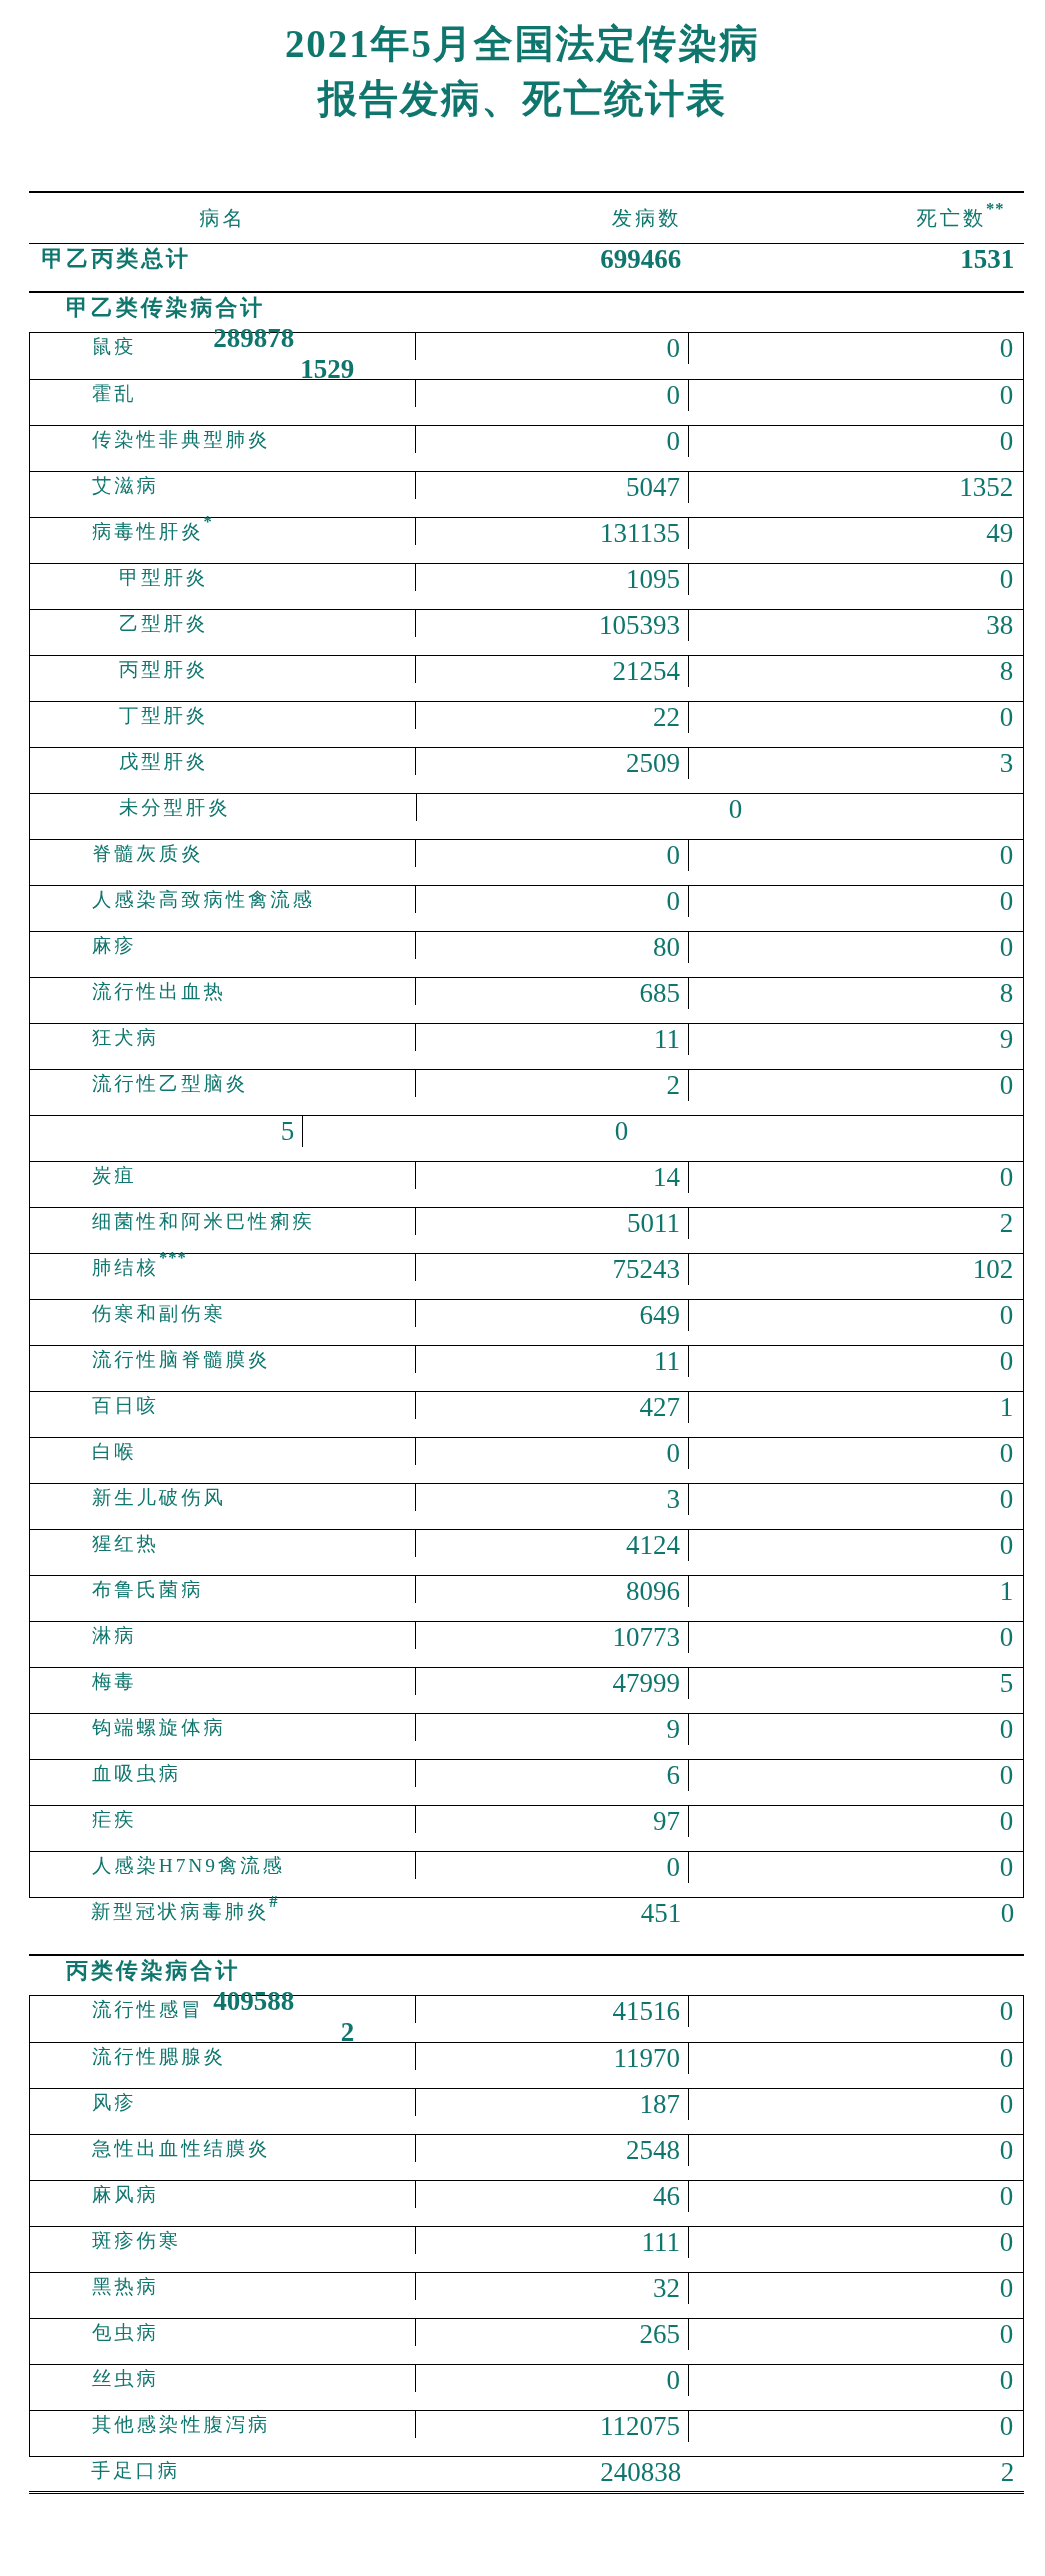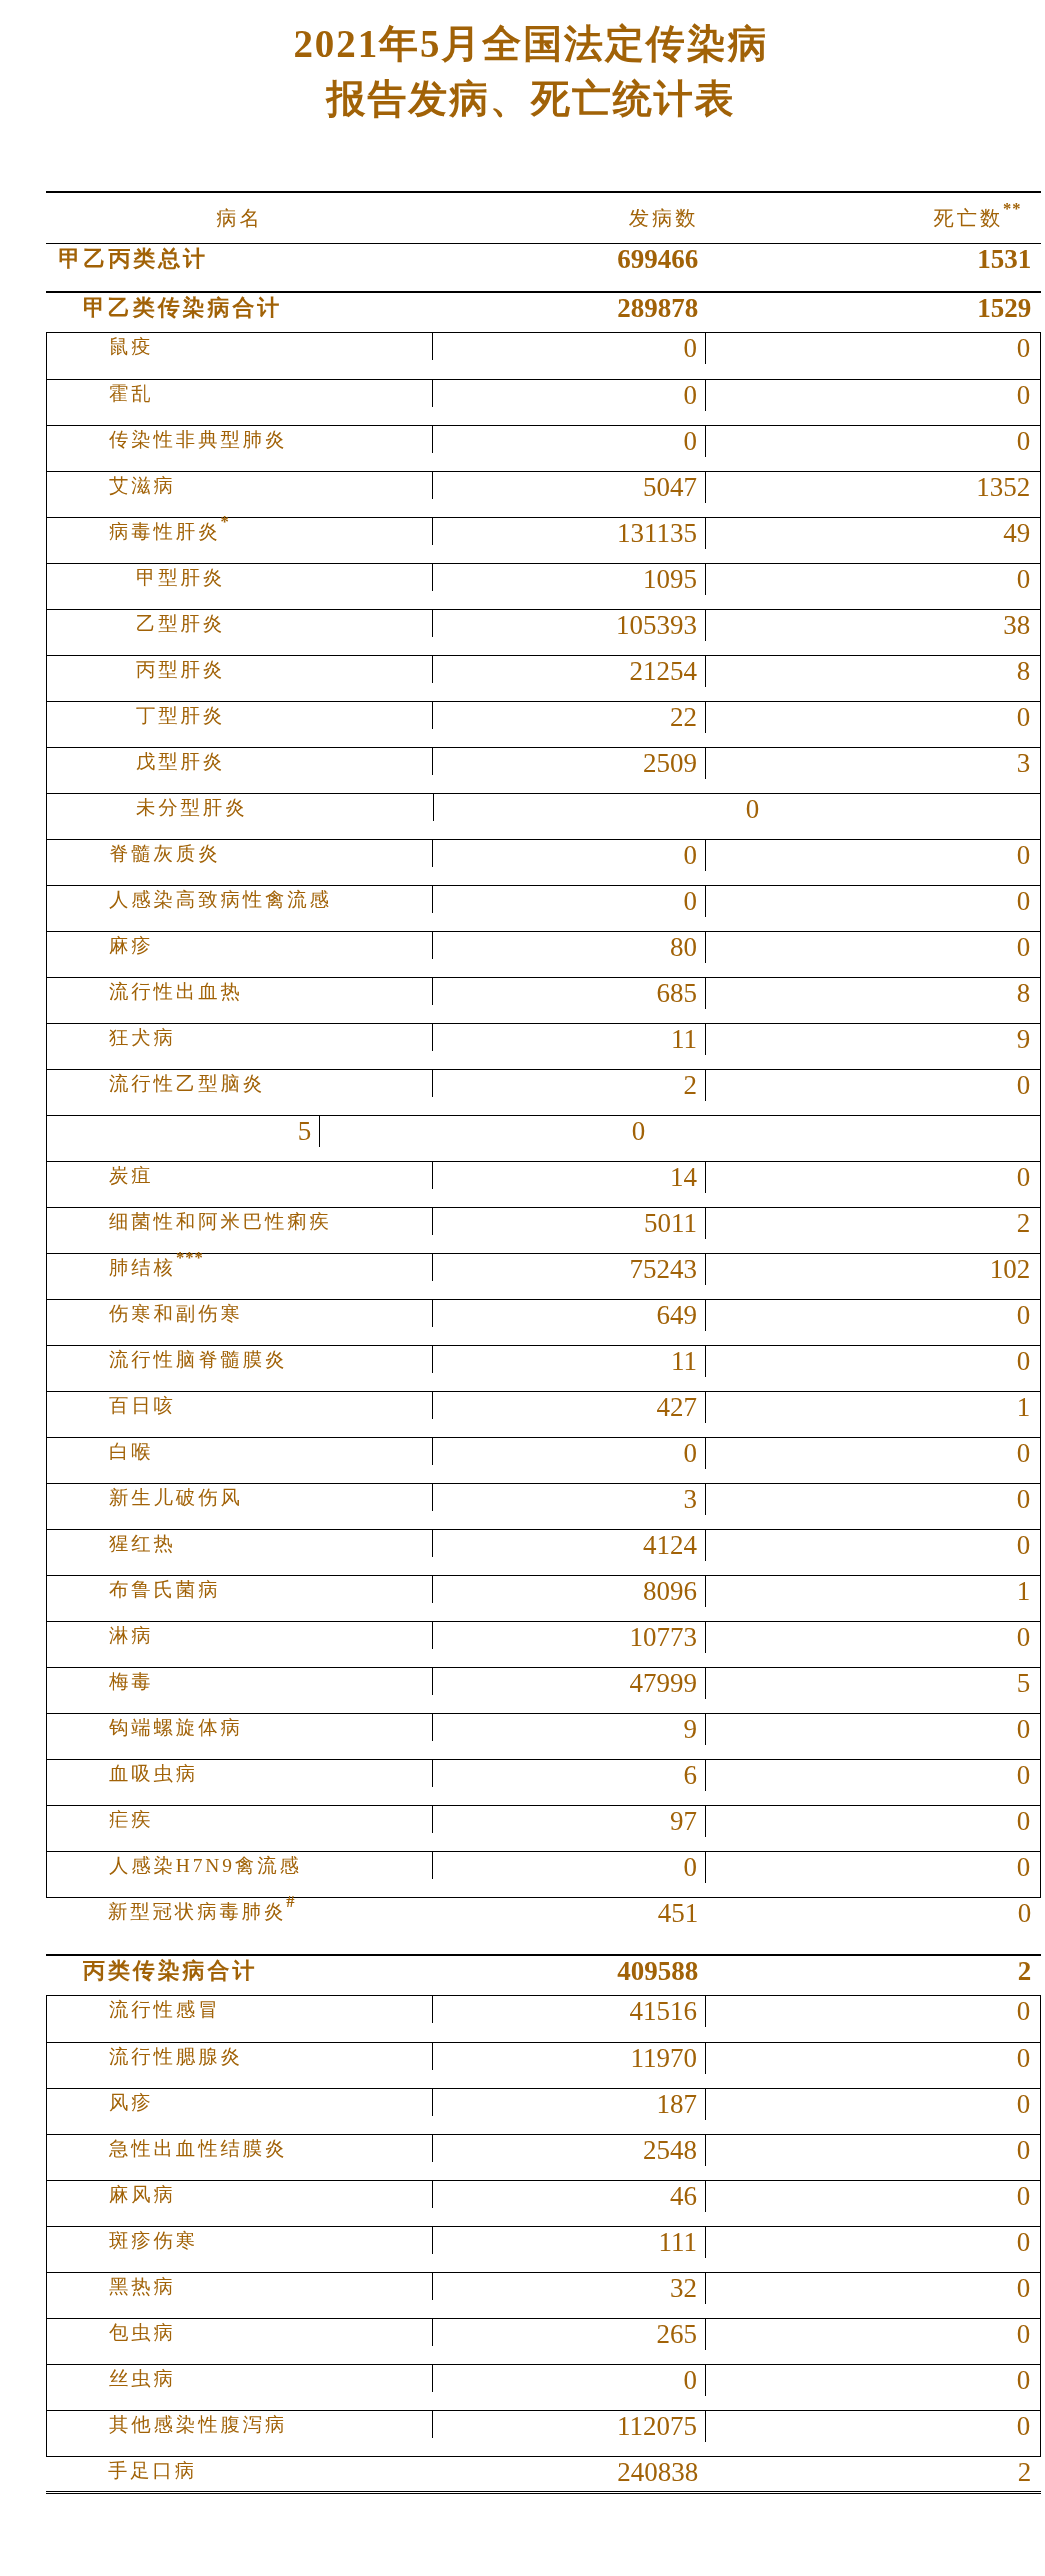--- a/index.html
+++ b/index.html
@@ -1,19 +1,19 @@
 <!DOCTYPE html>
 <html><head>
 <meta charset="utf-8">
 <style>
   html,body{margin:0;padding:0;background:#ffffff;}
   .page{
-    width:1045px;height:2576px;background:#ffffff;color:#a16207;
+    width:1045px;height:2576px;background:#ffffff;color:#0f766e;
     font-family:"Liberation Serif","DejaVu Serif",serif;
-    overflow:hidden;box-sizing:border-box;padding-left:17px;
+    overflow:hidden;box-sizing:border-box;
   }
   *,*:before,*:after{box-sizing:border-box;}
   .title{
     padding-top:15.5px;text-align:center;font-size:39px;line-height:55px;
     font-weight:600;letter-spacing:1.9px;
   }
   .tbl{margin:65px 21px 0 29px;width:995px;border-top:2.9px solid #000;}
   
   .hdr{display:flex;height:51px;border-bottom:1.9px solid #000;font-size:20.3px;letter-spacing:2.9px;}
   .hdr>div{display:flex;align-items:center;}
@@ -23,21 +23,21 @@
   sup{font-size:16.5px;font-weight:700;letter-spacing:1px;position:relative;top:-8.7px;line-height:0;}
   
   .row{display:flex;align-items:flex-start;}
   .row>div{display:flex;align-items:center;}
   .c1{width:387px;letter-spacing:2.9px;}
   .c2{width:273px;justify-content:flex-end;padding-right:7.7px;font-size:27px;letter-spacing:0;}
   .c3{width:335px;justify-content:flex-end;padding-right:9.7px;font-size:27px;letter-spacing:0;}
   
   .k-total{height:49px;font-weight:600;}
   .k-total .c1{padding-left:12.6px;font-size:22px;}
-  .k-subtotal{height:39px;font-weight:600;}
+  .k-subtotal{height:39px;font-weight:600;flex-direction:column;}
   .k-subtotal .c1{padding-left:37px;font-size:22px;}
   .k-disease .c1{padding-left:62px;font-size:19.4px;}
   .k-sub .c1{padding-left:89px;font-size:19.4px;}
   .k-loose{height:58px;}
   .k-loose .c1{padding-left:62px;font-size:19.4px;}
   
   .rule-thick{border-bottom:2.9px solid #000;}
   .rule-double{border-bottom:3.9px double #000;height:37px;}
   
   .box{border:1.9px solid #000;}

